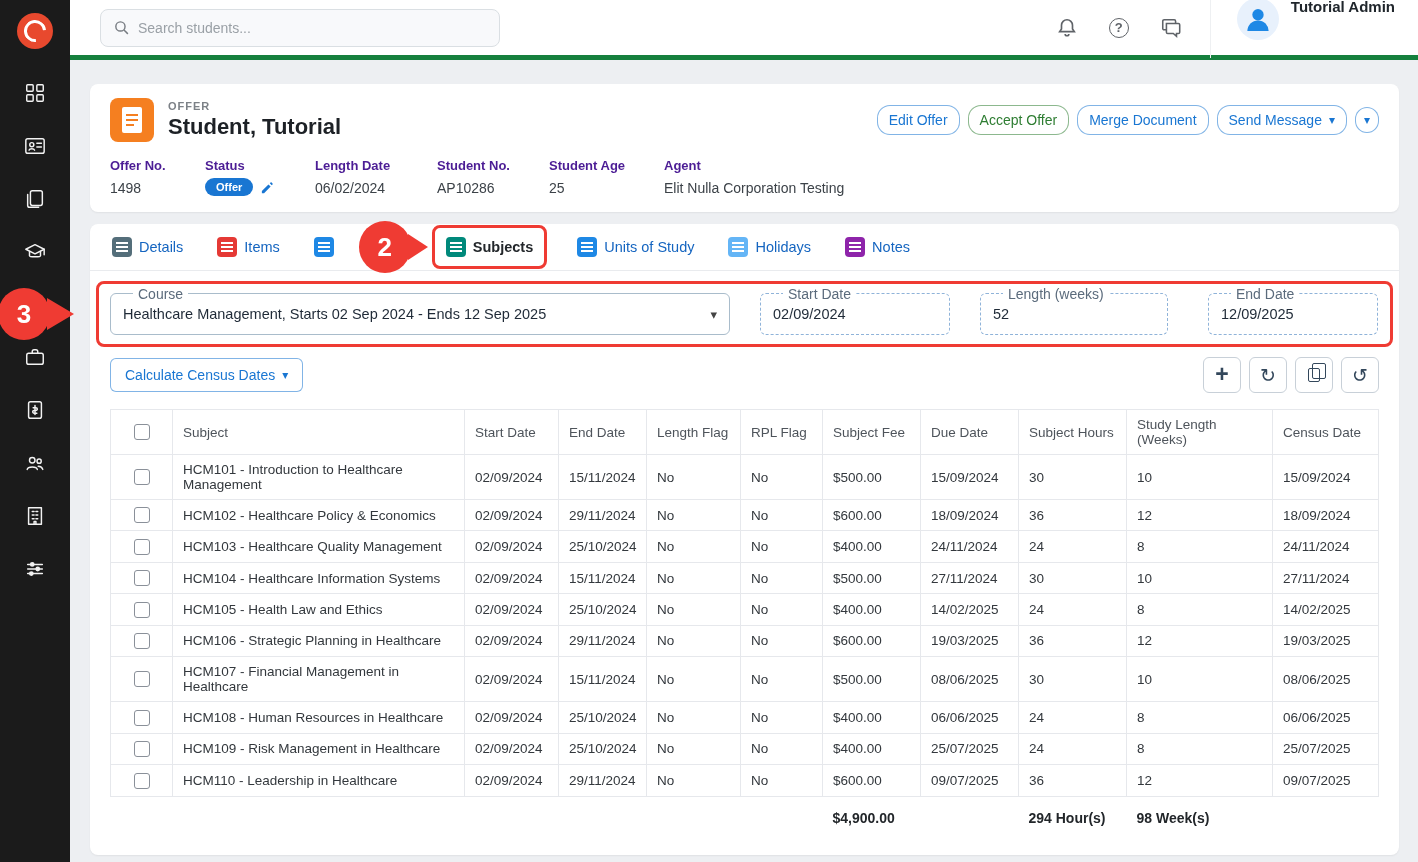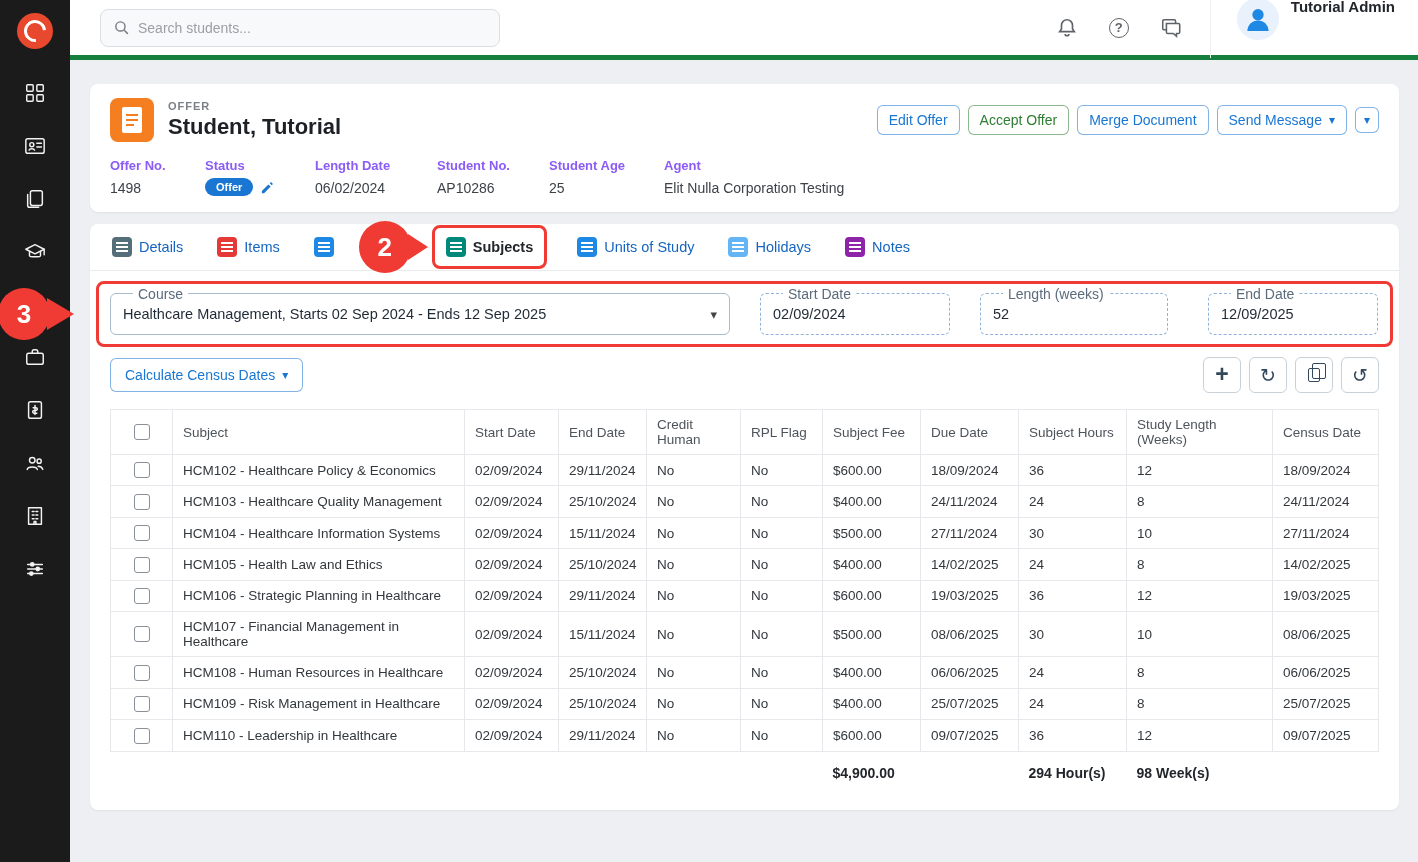--- a/index.html
+++ b/index.html
@@ -66,30 +66,30 @@
   .offer-avatar::after {
     content:""; position:absolute; left:12px; top:9px; width:20px; height:26px; background:#fff; border-radius:2px;
     background-image:linear-gradient(#f57f20,#f57f20),linear-gradient(#f57f20,#f57f20),linear-gradient(#f57f20,#f57f20);
     background-size:12px 2px, 12px 2px, 8px 2px; background-position:4px 7px, 4px 12px, 4px 17px; background-repeat:no-repeat;
   }
   .offer-titles { margin-left:14px; }
   .kicker { font-size:11px; font-weight:bold; letter-spacing:1px; color:#7c8187; }
   .page-title { font-size:22px; font-weight:bold; color:#1d2126; margin-top:2px; }
   .head-actions { margin-left:auto; display:flex; align-items:center; gap:8px; }
   .btn {
-    font-family:"Liberation Sans",sans-serif; font-size:14px; background:#fff; border-radius:6px;
+    font-family:"Liberation Sans",sans-serif; font-size:14px; background:#fff; border-radius:13px;
     padding:6px 11px; cursor:pointer; display:flex; align-items:center; gap:7px; white-space:nowrap;
   }
   .btn-blue { color:#1976d2; border:1px solid rgba(25,118,210,.55); }
   .btn-green { color:#2e7d32; border:1px solid rgba(46,125,50,.55); }
   .btn .caret { font-size:12px; line-height:1; }
   .btn-more { padding:6px 8px; }
 
   .info-row { display:flex; margin-top:16px; }
-  .info-item .ilabel { font-size:13px; font-weight:bold; color:#8b5cf6; }
+  .info-item .ilabel { font-size:13px; font-weight:bold; color:#4c1d95; }
   .info-item .ivalue { font-size:14px; color:#3c4248; margin-top:7px; }
   .w1{width:95px}.w2{width:110px}.w3{width:122px}.w4{width:112px}.w5{width:115px}
   .status-line { display:flex; align-items:center; gap:7px; margin-top:5px; }
   .badge {
     background:#1976d2; color:#fff; font-size:11px; font-weight:bold; border-radius:10px; padding:3px 11px;
   }
   .edit-ic { width:15px; height:15px; cursor:pointer; }
   .link { color:#1976d2; cursor:pointer; }
 
   
@@ -436,30 +436,43 @@
             <col style="width:108px">
               <col style="width:146px">
               <col style="width:106px">
           </colgroup>
           <thead>
             <tr>
               <th class="cb-cell"><span class="cb"></span></th>
               <th>Subject</th>
               <th>Start Date</th>
               <th>End Date</th>
-              <th>Credit Human</th>
+              <th>Length Flag</th>
               <th>RPL Flag</th>
               <th>Subject Fee</th>
               <th>Due Date</th>
               <th>Subject Hours</th>
               <th>Study Length (Weeks)</th>
               <th>Census Date</th>
             </tr>
           </thead>
           <tbody>
+              <tr>
+                <td class="cb-cell"><span class="cb"></span></td>
+                <td>HCM101 - Introduction to Healthcare Management</td>
+                <td>02/09/2024</td>
+                <td>15/11/2024</td>
+                <td>No</td>
+                <td>No</td>
+                <td>$500.00</td>
+                <td>15/09/2024</td>
+                <td>30</td>
+                <td>10</td>
+                <td>15/09/2024</td>
+              </tr>
               <tr>
                 <td class="cb-cell"><span class="cb"></span></td>
                 <td>HCM102 - Healthcare Policy &amp; Economics</td>
                 <td>02/09/2024</td>
                 <td>29/11/2024</td>
                 <td>No</td>
                 <td>No</td>
                 <td>$600.00</td>
                 <td>18/09/2024</td>
                 <td>36</td>

